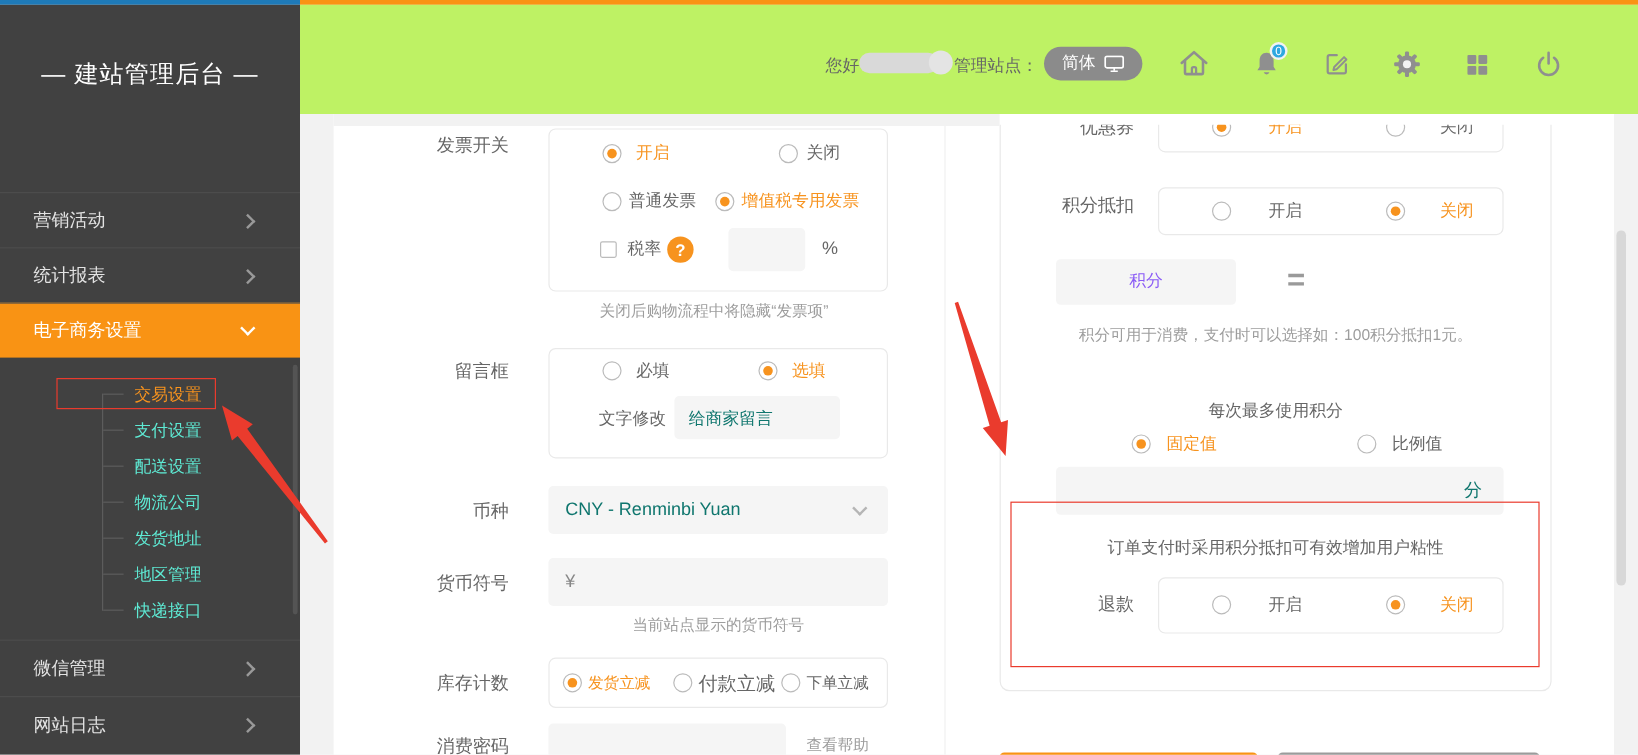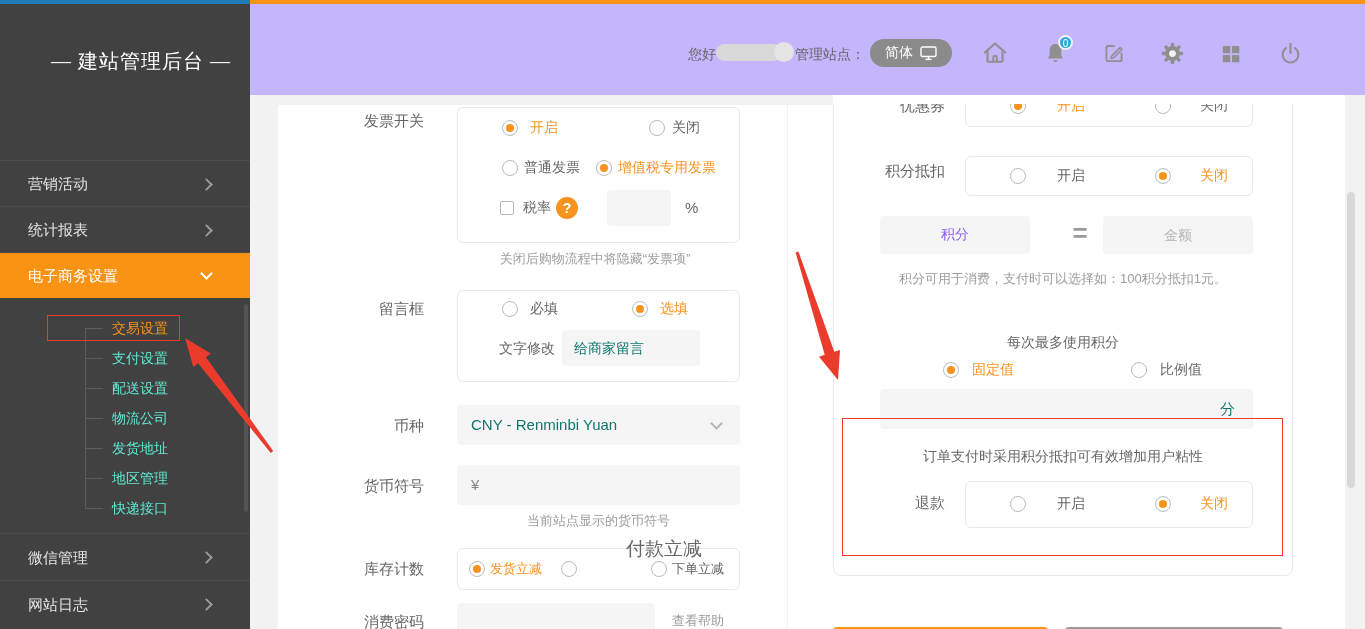--- a/index.html
+++ b/index.html
@@ -4,34 +4,34 @@
 <style>
   html,body{margin:0;padding:0;}
   body{width:1365px;height:629px;overflow:hidden;position:relative;background:#f2f2f2;
        font-family:"Liberation Sans","DejaVu Sans",sans-serif;-webkit-font-smoothing:antialiased;}
   .abs{position:absolute;white-space:nowrap;box-sizing:border-box;}
   
   .strip-blue{left:0;top:0;width:250px;height:4px;background:#1e7ab8;}
   .strip-orange{left:250px;top:0;width:1115px;height:4px;background:#f99314;}
   
   .sidebar{left:0;top:4px;width:250px;height:625px;background:#414141;z-index:4;}
-  .side-title{left:16px;top:44px;width:250px;text-align:center;color:#fff;font-size:20px;letter-spacing:1px;font-family:Liberation Serif, serif;}
+  .side-title{left:0;top:44px;width:250px;text-align:center;color:#fff;font-size:20px;letter-spacing:1px;}
   .nav-row{left:0;width:250px;height:46px;border-top:1px solid #4c4c4c;}
   .nav-lbl{left:28px;top:0;line-height:46px;font-size:15px;color:#e3e3e3;}
   .chev{width:9px;height:9px;border-top:2px solid #999;border-right:2px solid #999;transform:rotate(45deg);}
   .chev.down{transform:rotate(135deg);border-color:#fff;}
   .nav-active{background:#f99314;}
   .nav-active .nav-lbl{color:#fff;}
   .sub-item{left:112px;height:20px;font-size:14px;color:#5eead4;line-height:20px;}
   .sub-item.on{color:#f7931e;}
   .tree-v{left:85px;width:1px;background:#5c5c5c;}
   .tree-h{left:86px;height:1px;width:17px;background:#5c5c5c;}
   .side-scroll{left:244px;width:4px;background:#545454;border-radius:2px;}
   
-  .topbar{left:250px;top:4px;width:1115px;height:91px;background:#c4b5fd;z-index:3;}
+  .topbar{left:250px;top:4px;width:1115px;height:91px;background:#bef264;z-index:3;}
   .tb-text{font-size:14px;color:#666;}
   .blur-pill{background:#d9d9d9;border-radius:9px;}
   .blur-dot{background:#e4e4e4;border-radius:50%;}
   .lang-pill{background:#8b8b8b;border-radius:14px;display:flex;align-items:center;justify-content:center;gap:7px;color:#fff;font-size:14px;}
   .icon{color:#8f8f8f;}
   .badge{background:#2ea8e0;border:2px solid #f2f2f2;border-radius:50%;color:#fff;font-size:10px;text-align:center;line-height:14px;}
   
   .card{left:278px;top:95px;width:1067px;height:534px;background:#fff;z-index:1;}
   .gray-strip{left:278px;top:95px;width:555px;height:10px;background:#f2f2f2;z-index:3;}
   .vdiv{left:787px;top:105px;width:1px;height:524px;background:#f1f1f1;z-index:2;}
@@ -204,21 +204,21 @@
 
 <div class="abs lbl" style="left:320px;top:477px;width:104px;">货币符号</div>
 <div class="abs field" style="left:457px;top:465px;width:283px;height:40px;line-height:40px;padding-left:14px;font-size:15px;color:#888;">¥</div>
 <div class="abs help" style="left:457px;top:512px;width:283px;">当前站点显示的货币符号</div>
 
 <div class="abs lbl" style="left:320px;top:560px;width:104px;">库存计数</div>
 <div class="abs box" style="left:457px;top:548px;width:283px;height:42px;"></div>
 <div class="abs radio sel" style="left:469px;top:561px;"></div>
 <div class="abs opt on" style="left:490px;top:560px;font-size:13px;">发货立减</div>
 <div class="abs radio" style="left:561px;top:561px;"></div>
-<div class="abs opt" style="left:582px;top:536px;font-size:19px;margin-left:44px;">付款立减</div>
+<div class="abs opt" style="left:582px;top:560px;font-size:16px;">付款立减</div>
 <div class="abs radio" style="left:651px;top:561px;"></div>
 <div class="abs opt" style="left:672px;top:560px;font-size:13px;">下单立减</div>
 
 <div class="abs lbl" style="left:320px;top:613px;width:104px;">消费密码</div>
 <div class="abs field" style="left:457px;top:603px;width:198px;height:40px;"></div>
 <div class="abs help" style="left:672px;top:612px;">查看帮助</div>
 
 <div class="abs rc">
   <div class="abs inner-ctr"></div>
 
@@ -231,21 +231,20 @@
 
   <div class="abs lbl" style="left:40px;top:58px;width:85px;">积分抵扣</div>
   <div class="abs box" style="left:145px;top:52px;width:288px;height:40px;"></div>
   <div class="abs radio" style="left:190px;top:64px;"></div>
   <div class="abs opt" style="left:237px;top:63px;">开启</div>
   <div class="abs radio sel" style="left:335px;top:64px;"></div>
   <div class="abs opt on" style="left:380px;top:63px;">关闭</div>
 
   <div class="abs field" style="left:60px;top:112px;width:150px;height:38px;line-height:38px;text-align:center;color:#8b5cf6;font-family:Liberation Mono, monospace;">积分</div>
   <div class="abs" style="left:230px;top:110px;width:60px;text-align:center;font-size:26px;font-weight:bold;color:#9a9a9a;line-height:38px;">=</div>
-  <div class="abs field" style="left:283px;top:112px;width:150px;height:38px;line-height:38px;text-align:center;color:#b5b5b5;">金额</div>
   <div class="abs help" style="left:13px;top:166px;width:460px;">积分可用于消费，支付时可以选择如：100积分抵扣1元。</div>
 
   <div class="abs opt" style="left:13px;top:230px;width:460px;text-align:center;">每次最多使用积分</div>
   <div class="abs radio sel" style="left:123px;top:258px;"></div>
   <div class="abs opt on" style="left:152px;top:257px;">固定值</div>
   <div class="abs radio" style="left:311px;top:258px;"></div>
   <div class="abs opt" style="left:340px;top:257px;">比例值</div>
   <div class="abs field" style="left:60px;top:285px;width:373px;height:40px;line-height:40px;text-align:right;padding-right:18px;font-size:15px;">分</div>
 
   <div class="abs opt" style="left:13px;top:344px;width:460px;text-align:center;">订单支付时采用积分抵扣可有效增加用户粘性</div>

